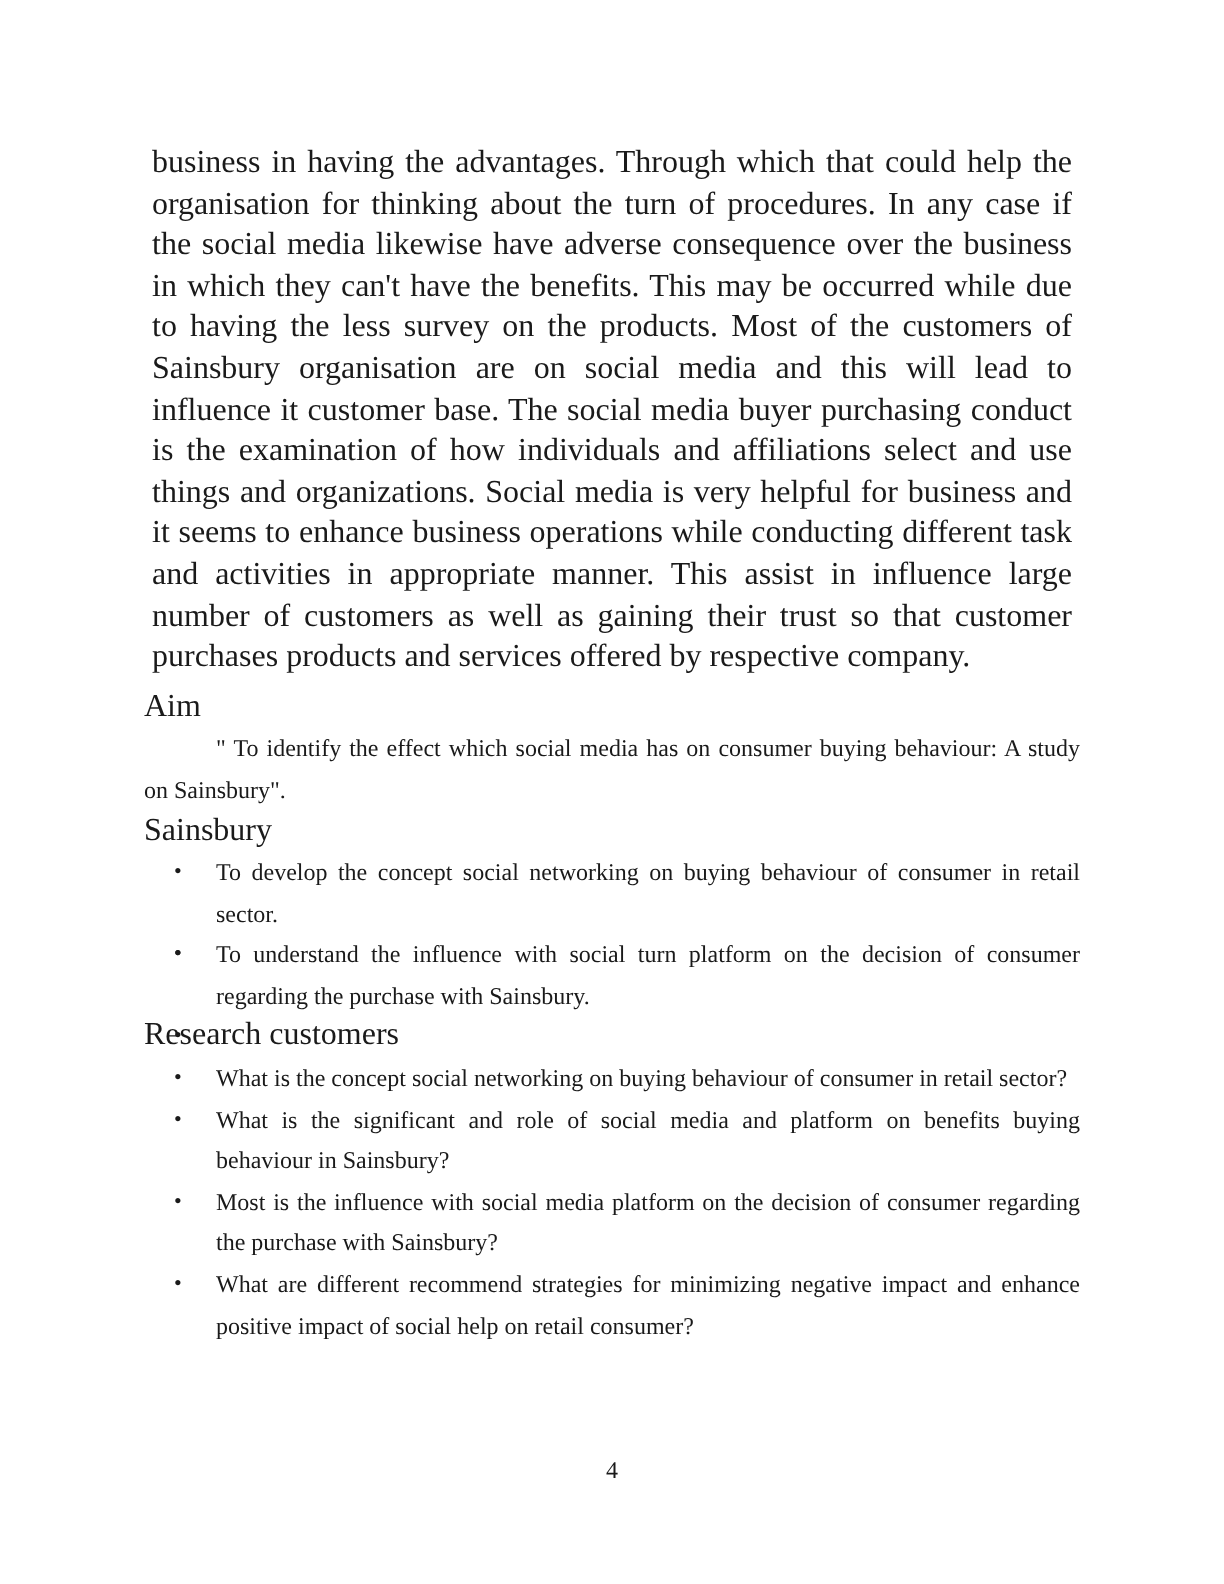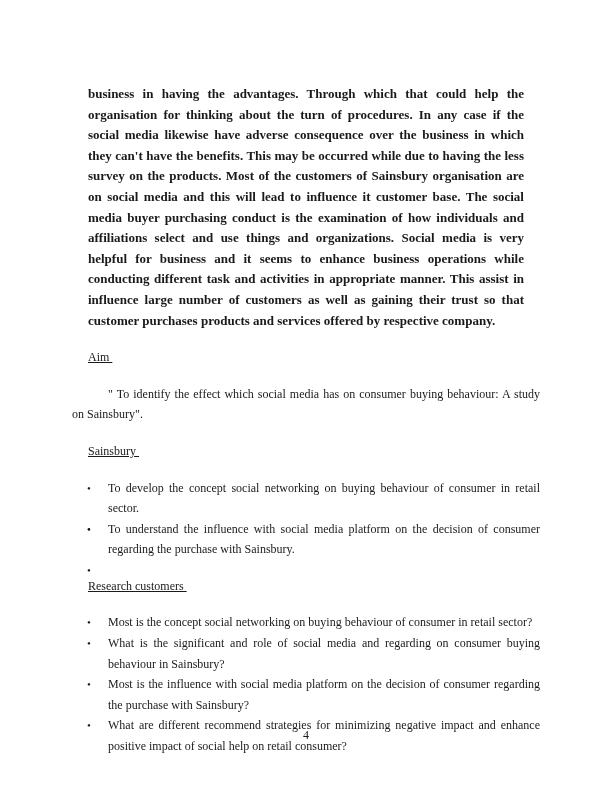--- a/index.html
+++ b/index.html
@@ -1,46 +1,46 @@
 <!DOCTYPE html>
 <html><head>
 <meta charset="utf-8">
 <style>
   html, body { margin: 0; padding: 0; background: #ffffff; }
   body { width: 612px; height: 792px; position: relative; overflow: hidden;
          font-family: "Liberation Serif", serif; color: #1a1a1a; }
   .page { position: absolute; left: 72px; top: 68px; width: 468px; }
-  .para { font-size: 13px; line-height: 20.6px; text-align: justify; margin: 16px; font-weight: bold; }
-  .heading { font-size: 12px; line-height: 20.6px; text-decoration: underline; margin: 16px; white-space: pre; }
+  .para { font-size: 16px; line-height: 20.6px; text-align: justify; margin: 4px; }
+  .heading { font-size: 16px; line-height: 20.6px; margin: 0; white-space: pre; }
   .aim-text { font-size: 12px; line-height: 20.6px; text-align: justify; margin: 0; text-indent: 36px; }
   ul.bullets { list-style: none; margin: 0; padding: 0; }
   ul.bullets li { position: relative; padding-left: 36px; font-size: 12px; line-height: 20.6px; text-align: justify; }
   ul.bullets li .dot { position: absolute; left: 15px; top: 0; font-size: 11px; }
   .page-number { position: absolute; top: 728px; left: 0; width: 612px; text-align: center;
                  font-size: 12px; line-height: 14px; }
 </style>
 </head>
 <body>
 
 <div class="page">
   <p class="para">business in having the advantages. Through which that could help the organisation for thinking about the turn of procedures. In any case if the social media likewise have adverse consequence over the business in which they can't have the benefits. This may be occurred while due to having the less survey on the products. Most of the customers of Sainsbury organisation are on social media and this will lead to influence it customer base. The social media buyer purchasing conduct is the examination of how individuals and affiliations select and use things and organizations. Social media is very helpful for business and it seems to enhance business operations while conducting different task and activities in appropriate manner. This assist in influence large number of customers as well as gaining their trust so that customer purchases products and services offered by respective company.</p>
 
   <p class="heading">Aim </p>
   <p class="aim-text">" To identify the effect which social media has on consumer buying behaviour: A study on Sainsbury".</p>
 
   <p class="heading">Sainsbury </p>
   <ul class="bullets">
     <li><span class="dot">•</span><span>To develop the concept social networking on buying behaviour of consumer in retail sector.</span></li>
     <li><span class="dot">•</span></li>
-    <li><span class="dot">•</span><span>To understand the influence with social media platform on the decision of consumer regarding the purchase with Sainsbury.</span></li>
+    <li><span class="dot">•</span><span>To understand the influence with social turn platform on the decision of consumer regarding the purchase with Sainsbury.</span></li>
     <li><span class="dot">•</span></li>
   </ul>
 
   <p class="heading">Research customers </p>
   <ul class="bullets">
-    <li><span class="dot">•</span><span>Most is the concept social networking on buying behaviour of consumer in retail sector?</span></li>
-    <li><span class="dot">•</span><span>What is the significant and role of social media and regarding on consumer buying behaviour in Sainsbury?</span></li>
+    <li><span class="dot">•</span><span>What is the concept social networking on buying behaviour of consumer in retail sector?</span></li>
+    <li><span class="dot">•</span><span>What is the significant and role of social media and platform on benefits buying behaviour in Sainsbury?</span></li>
     <li><span class="dot">•</span><span>Most is the influence with social media platform on the decision of consumer regarding the purchase with Sainsbury?</span></li>
     <li><span class="dot">•</span><span>What are different recommend strategies for minimizing negative impact and enhance positive impact of social help on retail consumer?</span></li>
   </ul>
 </div>
 
 <div class="page-number">4</div>
 
 </body></html>

